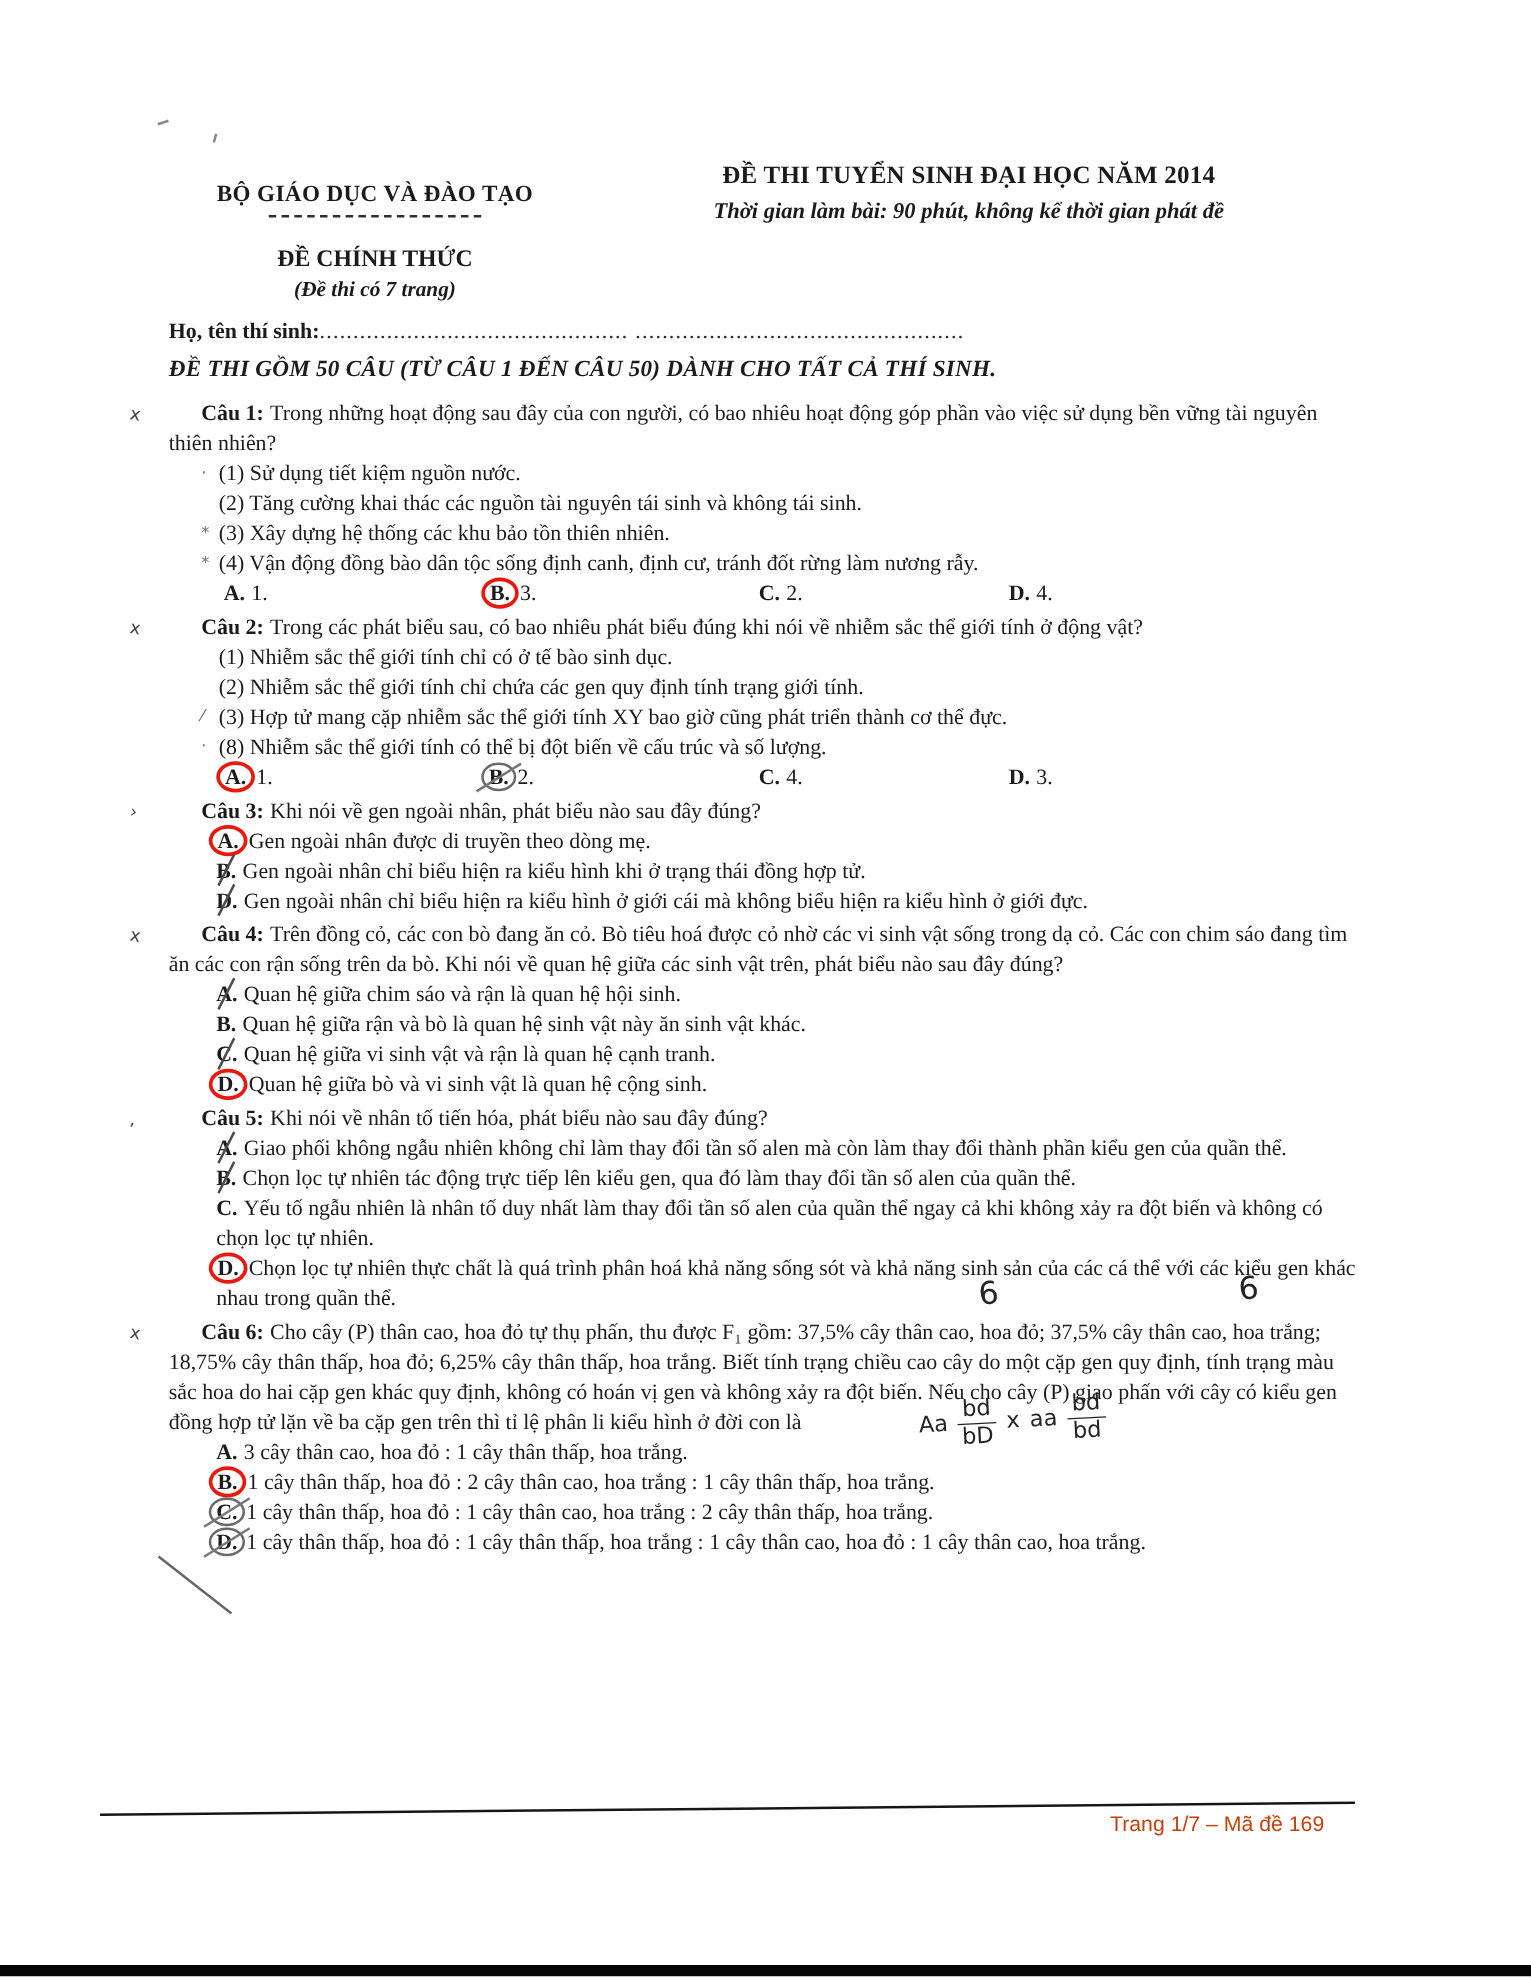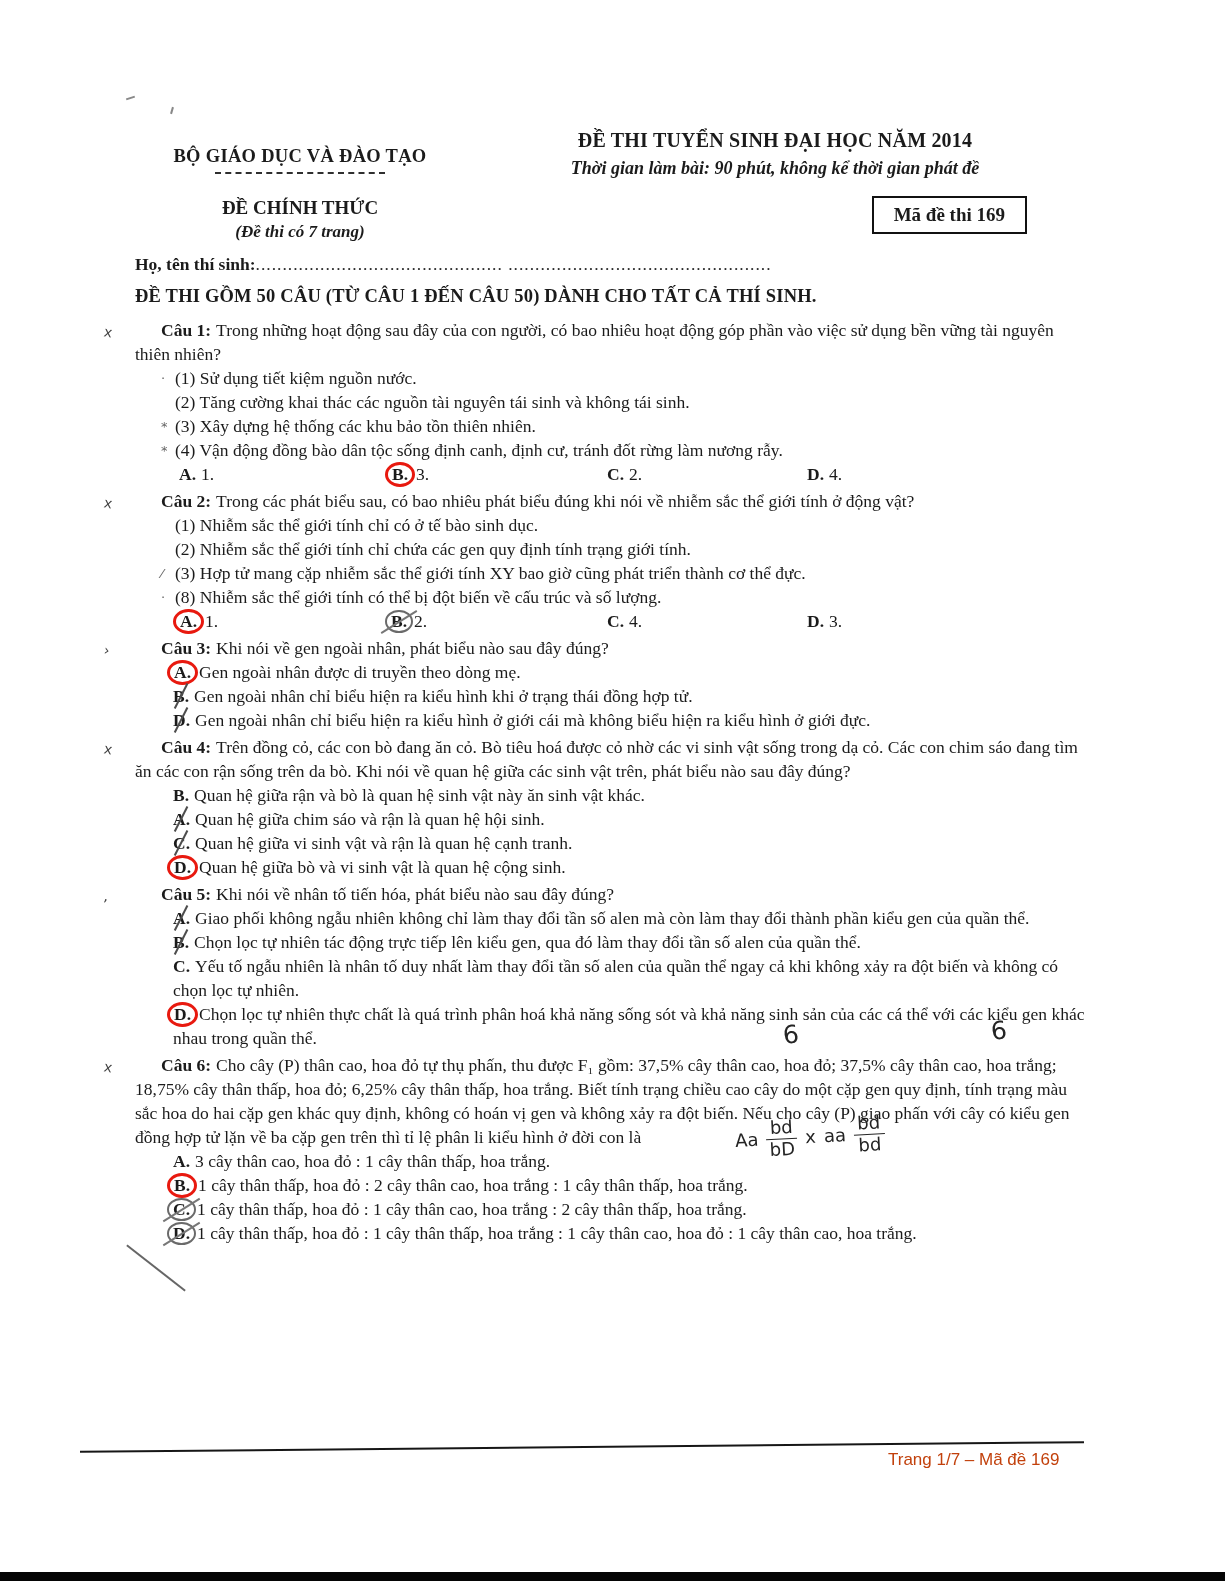--- a/index.html
+++ b/index.html
@@ -27,21 +27,21 @@
   .subject{font-weight:bold;font-size:19px;color:#3c3c3c;margin-top:6px;letter-spacing:.5px;}
   .time{font-weight:bold;font-style:italic;font-size:18px;margin-top:4px;}
   .code-wrap{text-align:right;padding-right:58px;margin-top:16px;}
   .code-box{display:inline-block;border:2.5px solid #111;padding:5px 20px;font-weight:bold;font-size:19px;}
 
   
   .student{margin-top:8px;}
   .student div{white-space:nowrap;overflow:hidden;}
   .student b{font-size:17.5px;}
   .dots{letter-spacing:1px;color:#2a2a2a;}
-  .exam-note{font-weight:bold;font-size:18.5px;margin-top:8px;letter-spacing:.2px;}
+  .exam-note{font-weight:bold;font-size:18.5px;margin-top:8px;letter-spacing:.2px;font-style:italic;}
 
   
   #questions{margin-top:10px;}
   .question{position:relative;margin-top:3px;}
   .mm{position:absolute;left:-31px;top:2px;color:#555;font-family:"DejaVu Sans",sans-serif;
       font-size:14px;transform:rotate(10deg);opacity:.85;}
   .q-par{margin:0;text-indent:26px;}
   .q-label{font-weight:bold;margin-right:5px;}
   .q-item{padding-left:40px;position:relative;}
   .premark{position:absolute;left:26px;top:1px;color:#666;font-size:13px;font-family:"DejaVu Sans",sans-serif;}
@@ -91,23 +91,20 @@
     <div class="header">
       <div class="h-left">
         <div class="org">BỘ GIÁO DỤC VÀ ĐÀO TẠO</div>
         <div class="org-underline"></div>
         <div class="official">ĐỀ CHÍNH THỨC</div>
         <div class="pages-note">(Đề thi có 7 trang)</div>
       </div>
       <div class="h-right">
         <div class="title">ĐỀ THI TUYỂN SINH ĐẠI HỌC NĂM 2014</div>
         <div class="time">Thời gian làm bài: 90 phút, không kể thời gian phát đề</div>
-        <div class="code-wrap">
-          <span class="code-box">Mã đề thi 169</span>
-        </div>
       </div>
     </div>
 
     <div class="student">
       <div>
         <b>Họ, tên thí sinh:</b><span class="dots">..............................................  .................................................</span>
       </div>
     </div>
 
     <div class="exam-note">ĐỀ THI GỒM 50 CÂU (TỪ CÂU 1 ĐẾN CÂU 50) DÀNH CHO TẤT CẢ THÍ SINH.</div>
@@ -144,22 +141,22 @@
         <div class="question">
           <span class="mm hw">›</span>
           <p class="q-par"><b class="q-label">Câu 3:</b><span>Khi nói về gen ngoài nhân, phát biểu nào sau đây đúng?</span></p>
           <div class="opt-line"><span class="opt-letter mk-red">A.</span><span>Gen ngoài nhân được di truyền theo dòng mẹ.</span></div>
           <div class="opt-line"><span class="opt-letter mk-slash">B.</span><span>Gen ngoài nhân chỉ biểu hiện ra kiểu hình khi ở trạng thái đồng hợp tử.</span></div>
           <div class="opt-line"><span class="opt-letter mk-slash">D.</span><span>Gen ngoài nhân chỉ biểu hiện ra kiểu hình ở giới cái mà không biểu hiện ra kiểu hình ở giới đực.</span></div>
         </div>
         <div class="question">
           <span class="mm hw">x</span>
           <p class="q-par"><b class="q-label">Câu 4:</b><span>Trên đồng cỏ, các con bò đang ăn cỏ. Bò tiêu hoá được cỏ nhờ các vi sinh vật sống trong dạ cỏ. Các con chim sáo đang tìm ăn các con rận sống trên da bò. Khi nói về quan hệ giữa các sinh vật trên, phát biểu nào sau đây đúng?</span></p>
+          <div class="opt-line"><span class="opt-letter mk-slash">A.</span><span>Quan hệ giữa chim sáo và rận là quan hệ hội sinh.</span></div>
           <div class="opt-line"><span class="opt-letter">B.</span><span>Quan hệ giữa rận và bò là quan hệ sinh vật này ăn sinh vật khác.</span></div>
-          <div class="opt-line"><span class="opt-letter mk-slash">A.</span><span>Quan hệ giữa chim sáo và rận là quan hệ hội sinh.</span></div>
           <div class="opt-line"><span class="opt-letter mk-slash">C.</span><span>Quan hệ giữa vi sinh vật và rận là quan hệ cạnh tranh.</span></div>
           <div class="opt-line"><span class="opt-letter mk-red">D.</span><span>Quan hệ giữa bò và vi sinh vật là quan hệ cộng sinh.</span></div>
         </div>
         <div class="question">
           <span class="mm hw">,</span>
           <p class="q-par"><b class="q-label">Câu 5:</b><span>Khi nói về nhân tố tiến hóa, phát biểu nào sau đây đúng?</span></p>
           <div class="opt-line"><span class="opt-letter mk-slash">A.</span><span>Giao phối không ngẫu nhiên không chỉ làm thay đổi tần số alen mà còn làm thay đổi thành phần kiểu gen của quần thể.</span></div>
           <div class="opt-line"><span class="opt-letter mk-slash">B.</span><span>Chọn lọc tự nhiên tác động trực tiếp lên kiểu gen, qua đó làm thay đổi tần số alen của quần thể.</span></div>
           <div class="opt-line"><span class="opt-letter">C.</span><span>Yếu tố ngẫu nhiên là nhân tố duy nhất làm thay đổi tần số alen của quần thể ngay cả khi không xảy ra đột biến và không có chọn lọc tự nhiên.</span></div>
           <div class="opt-line"><span class="opt-letter mk-red">D.</span><span>Chọn lọc tự nhiên thực chất là quá trình phân hoá khả năng sống sót và khả năng sinh sản của các cá thể với các kiểu gen khác nhau trong quần thể.</span></div>

